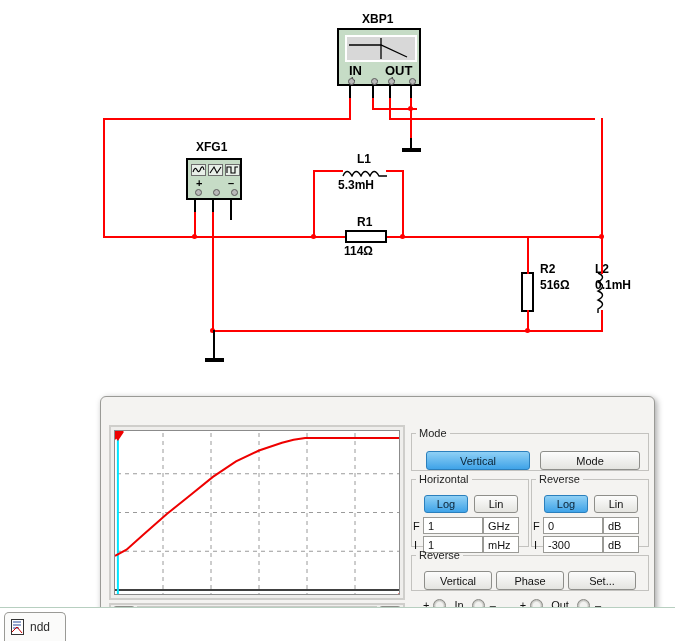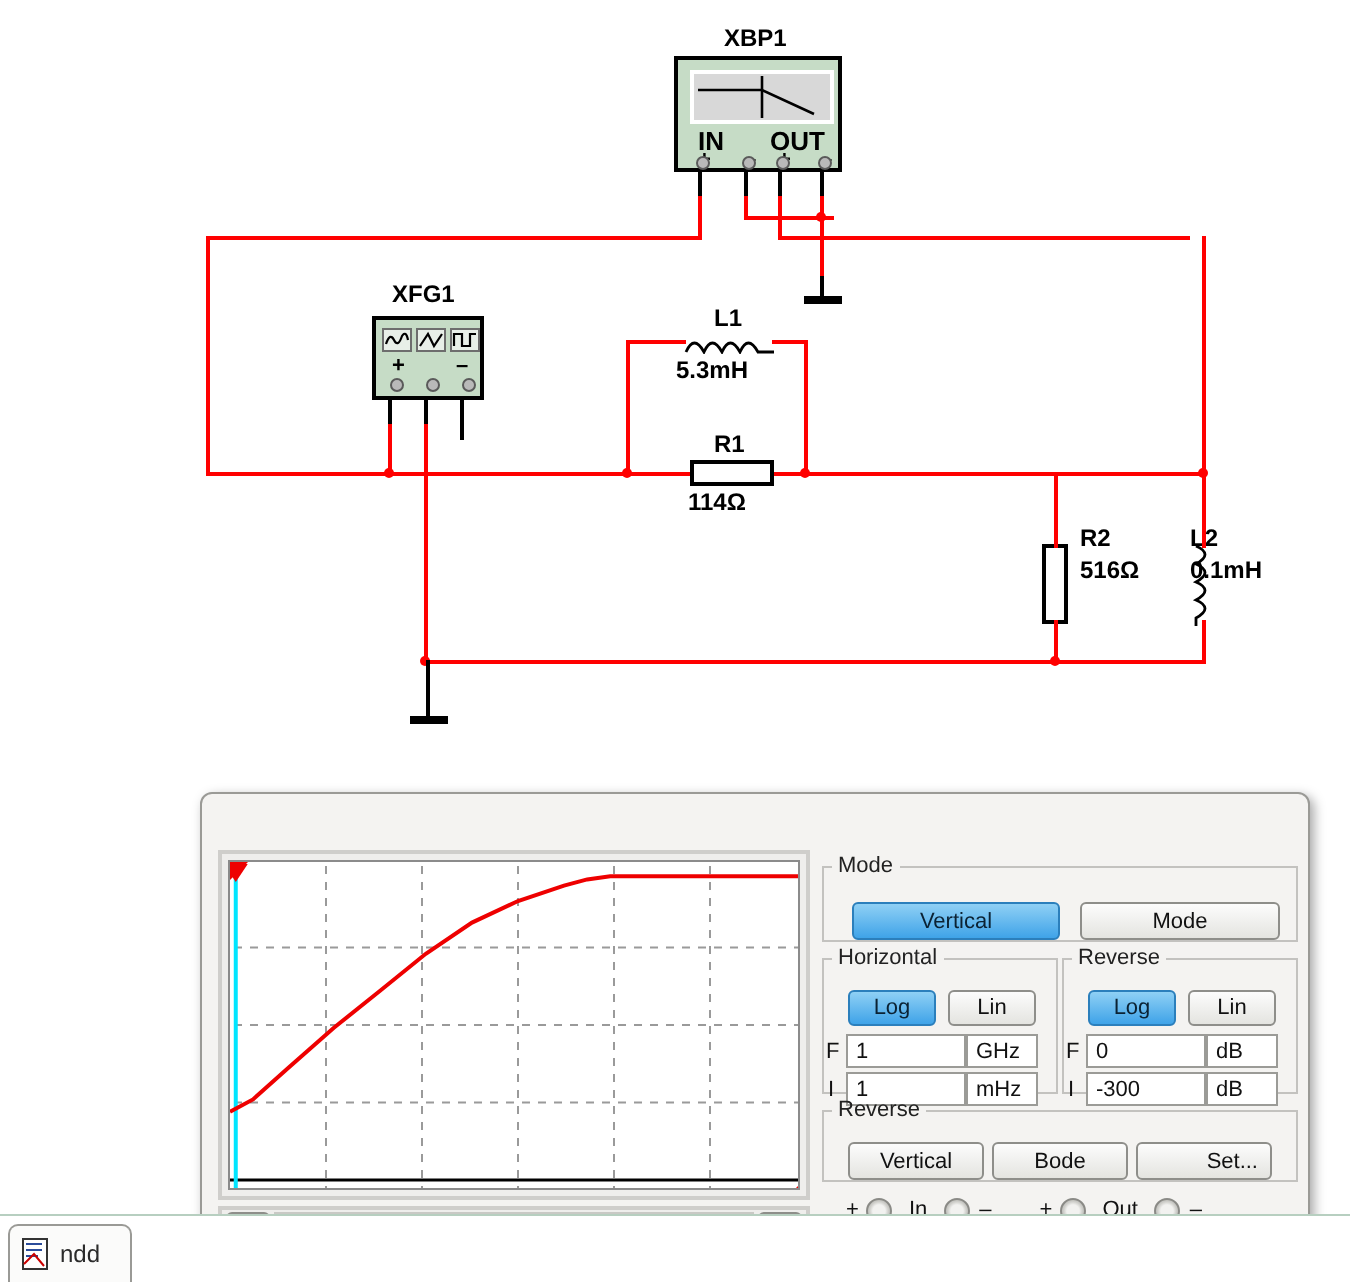--- a/index.html
+++ b/index.html
@@ -294,22 +294,22 @@
         <div class="fld" style="left:11px;top:32px;width:60px;height:17px;">0</div>
         <div class="fld" style="left:71px;top:32px;width:36px;height:17px;">dB</div>
         <div class="fldlabel" style="left:2px;top:54px;">I</div>
         <div class="fld" style="left:11px;top:51px;width:60px;height:17px;">-300</div>
         <div class="fld" style="left:71px;top:51px;width:36px;height:17px;">dB</div>
       </fieldset>
 
       <fieldset class="grp" style="left:0;top:124px;width:236px;height:40px;">
         <legend>Reverse</legend>
         <button class="btn" style="position:absolute;left:12px;top:10px;width:68px;height:19px;">Vertical</button>
-        <button class="btn" style="position:absolute;left:84px;top:10px;width:68px;height:19px;">Bode</button>
-        <button class="btn" style="position:absolute;left:156px;top:10px;width:68px;height:19px;text-align:right;">Set...</button>
+        <button class="btn" style="position:absolute;left:84px;top:10px;width:68px;height:19px;">Phase</button>
+        <button class="btn" style="position:absolute;left:156px;top:10px;width:68px;height:19px;">Set...</button>
       </fieldset>
 
       <div class="term-row" style="top:170px;">
         <span class="tlbl" style="margin-left:12px;">+</span>
         <span class="term" style="margin-left:4px;"></span>
         <span class="tlbl" style="margin-left:8px;">In</span>
         <span class="term" style="margin-left:8px;"></span>
         <span class="tlbl" style="margin-left:5px;">–</span>
         <span class="tlbl" style="margin-left:24px;">+</span>
         <span class="term" style="margin-left:4px;"></span>

